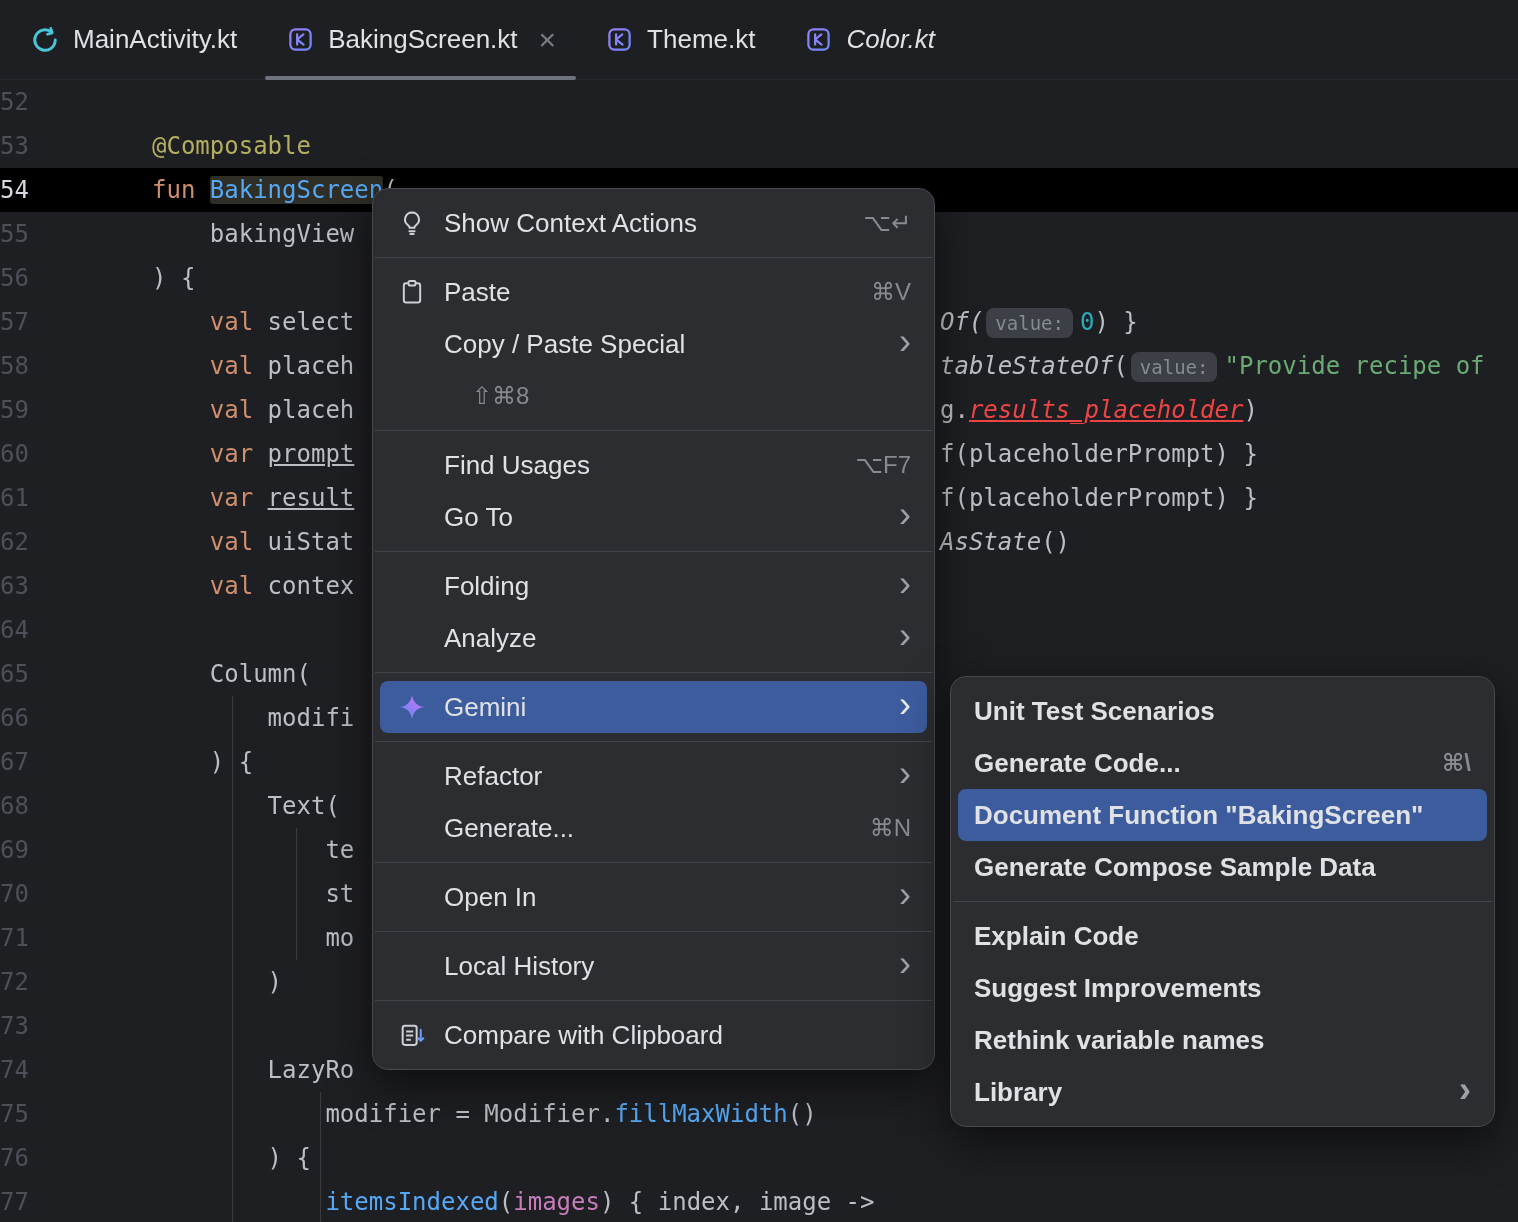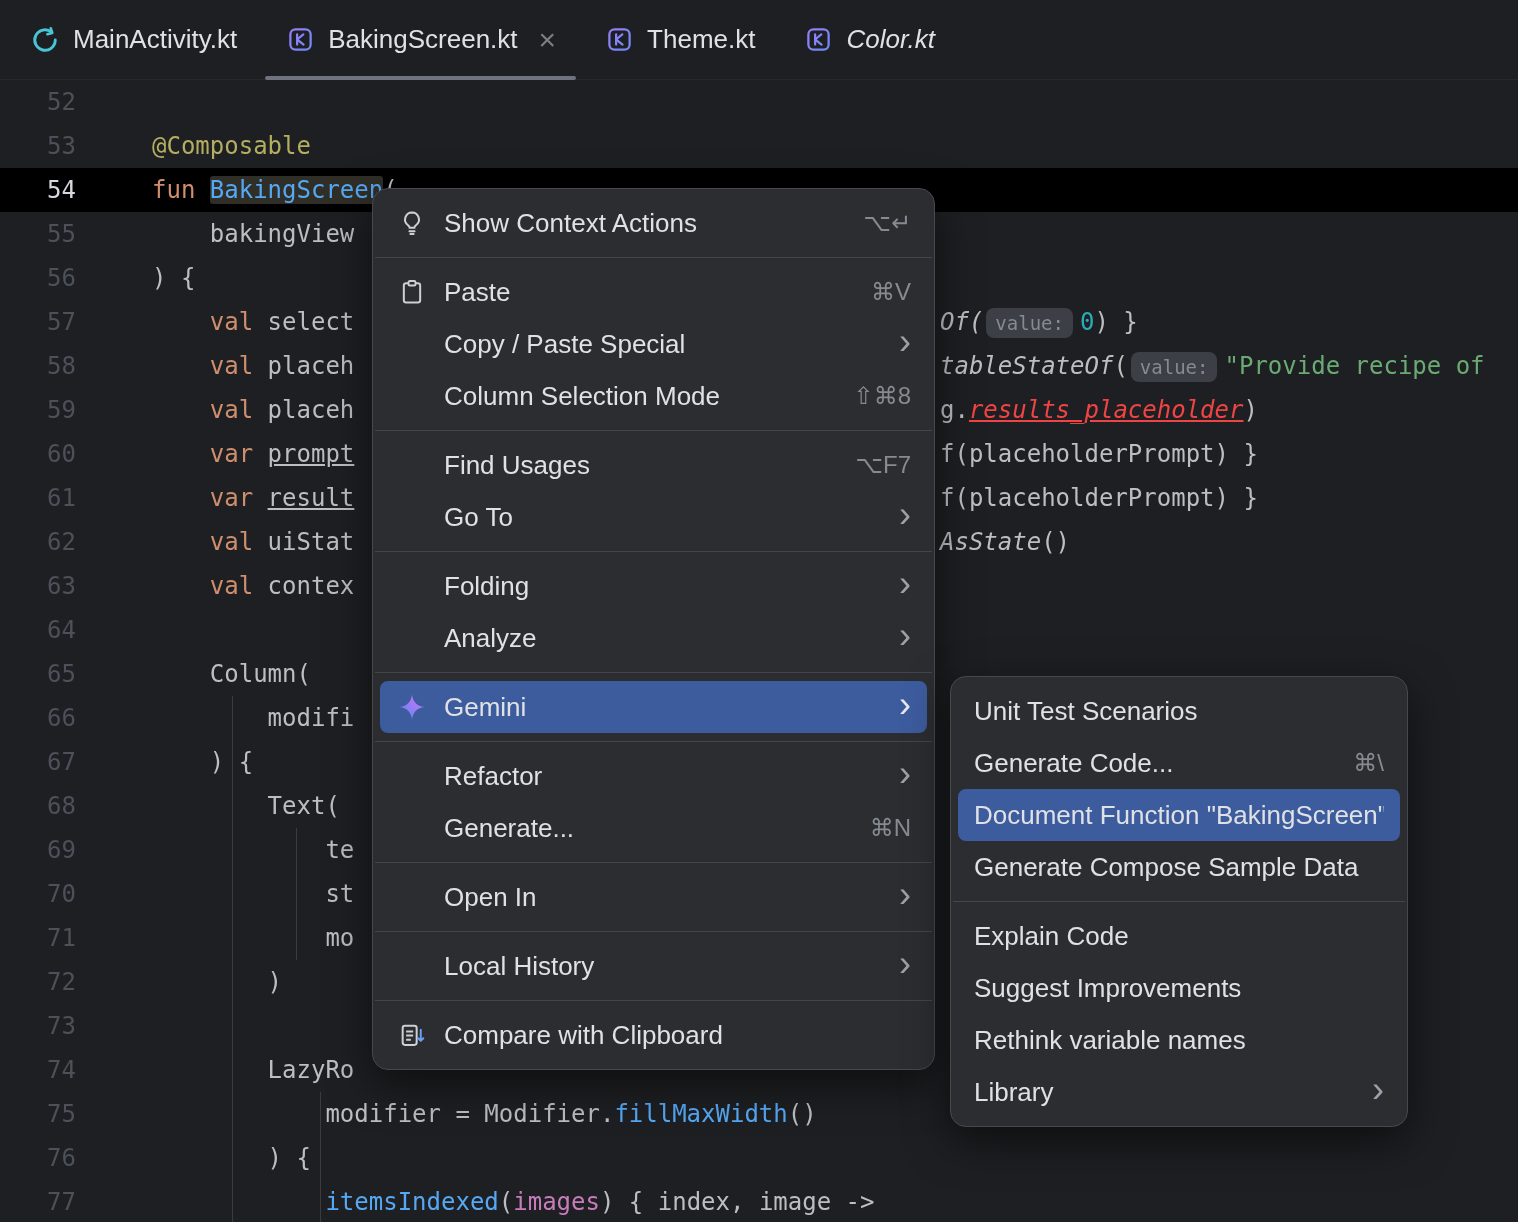--- a/index.html
+++ b/index.html
@@ -15,21 +15,21 @@
                        height:4px; background:#6e737d; border-radius:2px; }
   .tab-icon { display:inline-flex; width:30px; height:30px; align-items:center; justify-content:center; }
   .tab-label.italic { font-style:italic; }
   .tab-close { color:#7a7e85; font-size:30px; line-height:1; margin-left:8px; }
 
   
   .editor { position:absolute; top:80px; left:0; right:0; bottom:0;
             font-family:"DejaVu Sans Mono","Liberation Mono",monospace; font-size:24px; }
   .code-line { position:relative; height:44px; line-height:44px; white-space:pre; }
   .code-line.current { background:#000000; }
-  .ln { position:absolute; left:0; width:76px; text-align:right; color:#4b5059; }
+  .ln { position:absolute; left:0; width:76px; text-align:left; color:#4b5059; }
   .code-line.current .ln { color:#d5d8de; }
   .code { position:absolute; left:152px; color:#bcbec4; white-space:pre; }
   .right-frag { position:absolute; left:940px; color:#bcbec4; white-space:pre; }
   .seg-def {}
   .seg-kw  { color:#cf8e6d; }
   .seg-fn  { color:#56a8f5; }
   .seg-fni { color:#56a8f5; }
   .seg-ann { color:#b3ae60; }
   .seg-str { color:#6aab73; }
   .seg-num { color:#2aacb8; }
@@ -40,21 +40,21 @@
   .seg-sel { background:rgba(135,131,112,0.35); border-radius:3px; }
   .chip { display:inline-block; background:#3c3f45; color:#868a91; border-radius:8px;
           font-size:19px; line-height:30px; padding:0 9px; margin:0 7px 0 3px;
           vertical-align:middle; font-family:"DejaVu Sans Mono",monospace; }
   .indent-guide { position:absolute; width:1px; background:#3a3c40; }
 
   
   .menu { position:absolute; background:#2b2d30; border:1px solid #46484d; border-radius:16px;
           box-shadow:0 14px 44px rgba(0,0,0,0.55); padding:8px 0; z-index:10; }
   .context-menu { left:372px; top:188px; width:563px; }
-  .submenu { left:950px; top:676px; width:458px; }
+  .submenu { left:950px; top:676px; width:545px;font-weight:bold; }
   .menu-item { height:52px; display:flex; align-items:center; margin:0 7px; padding:0 16px;
                border-radius:8px; font-size:26px; color:#dfe1e5; white-space:nowrap; }
   .menu-item.selected { background:#3d5c9e; }
   .mi-icon { width:32px; height:32px; margin-right:16px; flex:0 0 32px;
              display:inline-flex; align-items:center; justify-content:center; }
   .mi-label { flex:1; overflow:hidden; }
   .mi-shortcut { color:#868a91; font-size:24px; margin-left:28px; }
   .mi-chevron { color:#9da0a8; font-size:36px; line-height:1; margin-left:28px;
                 transform:translateY(-2px); }
   .menu-item.selected .mi-chevron { color:#e6e8ec; }
@@ -178,21 +178,20 @@
         <span class="mi-label">Paste</span>
         <span class="mi-shortcut">⌘V</span>
       </div>
       <div class="menu-item">
         <span class="mi-icon"></span>
         <span class="mi-label">Copy / Paste Special</span>
         <span class="mi-chevron">›</span>
       </div>
       <div class="menu-item">
         <span class="mi-icon"></span>
-        <span class="mi-label">Column Selection Mode</span>
         <span class="mi-shortcut">⇧⌘8</span>
       </div>
       <div class="menu-sep"></div>
       <div class="menu-item">
         <span class="mi-icon"></span>
         <span class="mi-label">Find Usages</span>
         <span class="mi-shortcut">⌥F7</span>
       </div>
       <div class="menu-item">
         <span class="mi-icon"></span>

